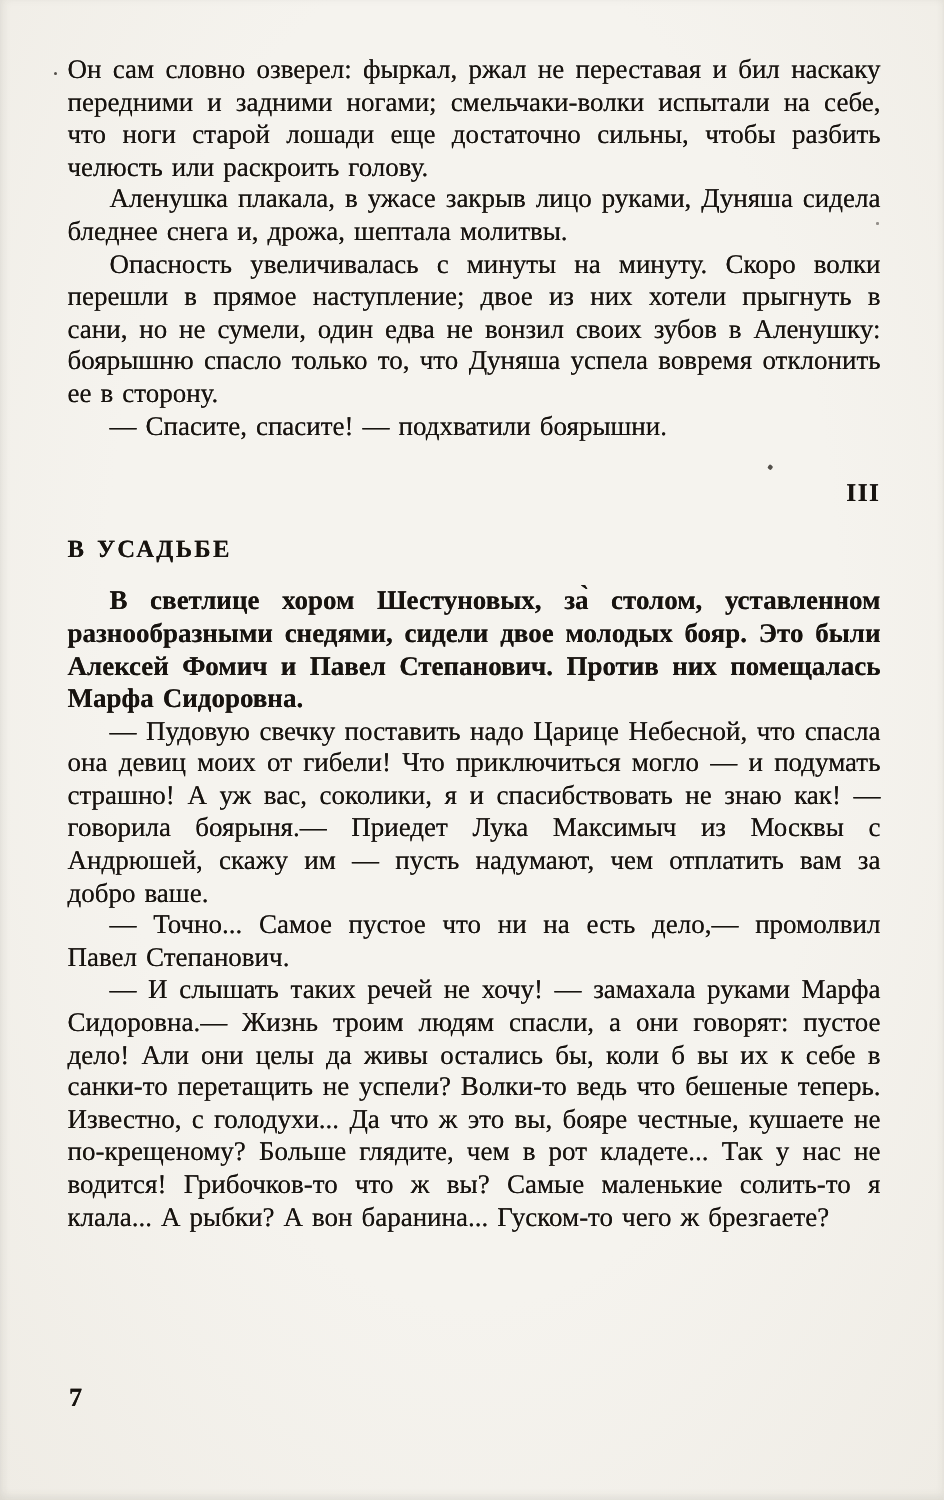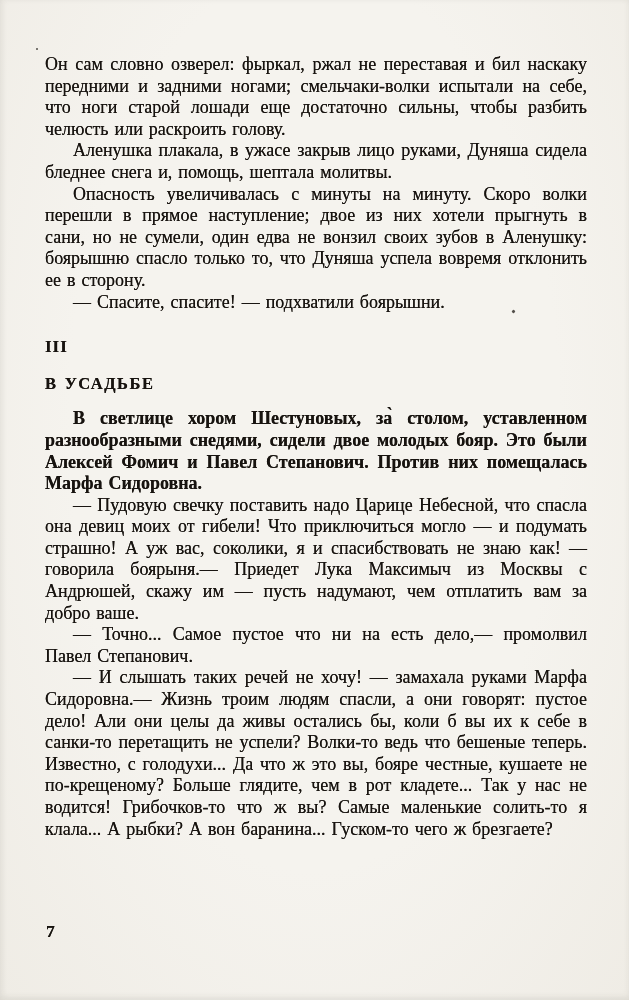--- a/index.html
+++ b/index.html
@@ -28,25 +28,24 @@
     text-align: justify;
     word-spacing: 1.5px;
     text-shadow: 0 0 0.35px rgba(23,19,15,0.85);
   }
   .text-column p {
     margin: 0;
     text-indent: 28px;
   }
   .text-column p.no-indent {
     text-indent: 0;
-    margin-top: 18px;
   }
   .chapter-number {
     margin: 23px 0 0 0;
-    text-align: left;
+    text-align: right;
     font-size: 17px;
     font-weight: bold;
     letter-spacing: 1px;
     text-indent: 0;
   }
   .chapter-title {
     margin: 15px 0 0 0;
     text-align: left;
     font-size: 16.5px;
     font-weight: bold;
@@ -80,21 +79,21 @@
 
 <div class="page">
 
   <span class="speck s1"></span>
   <span class="speck s2"></span>
   <span class="speck s3"></span>
 
   <div class="text-column">
 
     <p class="no-indent">Он сам словно озверел: фыркал, ржал не переставая и бил наскаку передними и задними ногами; смельчаки-волки испытали на себе, что ноги старой лошади еще достаточно сильны, чтобы разбить челюсть или раскроить голову.</p>
-    <p>Аленушка плакала, в ужасе закрыв лицо руками, Дуняша сидела бледнее снега и, помощь, шептала молитвы.</p>
+    <p>Аленушка плакала, в ужасе закрыв лицо руками, Дуняша сидела бледнее снега и, дрожа, шептала молитвы.</p>
     <p>Опасность увеличивалась с минуты на минуту. Скоро волки перешли в прямое наступление; двое из них хотели прыгнуть в сани, но не сумели, один едва не вонзил своих зубов в Аленушку: боярышню спасло только то, что Дуняша успела вовремя отклонить ее в сторону.</p>
     <p>— Спасите, спасите! — подхватили боярышни.</p>
 
     <h2 class="chapter-number">III</h2>
     <h3 class="chapter-title">В УСАДЬБЕ</h3>
 
     <p class="after-heading">В светлице хором Шестуновых, за̀ столом, уставленном разнообразными снедями, сидели двое молодых бояр. Это были Алексей Фомич и Павел Степанович. Против них помещалась Марфа Сидоровна.</p>
     <p>— Пудовую свечку поставить надо Царице Небесной, что спасла она девиц моих от гибели! Что приключиться могло — и подумать страшно! А уж вас, соколики, я и спасибствовать не знаю как! — говорила боярыня.— Приедет Лука Максимыч из Москвы с Андрюшей, скажу им — пусть надумают, чем отплатить вам за добро ваше.</p>
     <p>— Точно... Самое пустое что ни на есть дело,— промолвил Павел Степанович.</p>
     <p>— И слышать таких речей не хочу! — замахала руками Марфа Сидоровна.— Жизнь троим людям спасли, а они говорят: пустое дело! Али они целы да живы остались бы, коли б вы их к себе в санки-то перетащить не успели? Волки-то ведь что бешеные теперь. Известно, с голодухи... Да что ж это вы, бояре честные, кушаете не по-крещеному? Больше глядите, чем в рот кладете... Так у нас не водится! Грибочков-то что ж вы? Самые маленькие солить-то я клала... А рыбки? А вон баранина... Гуском-то чего ж брезгаете?</p>

